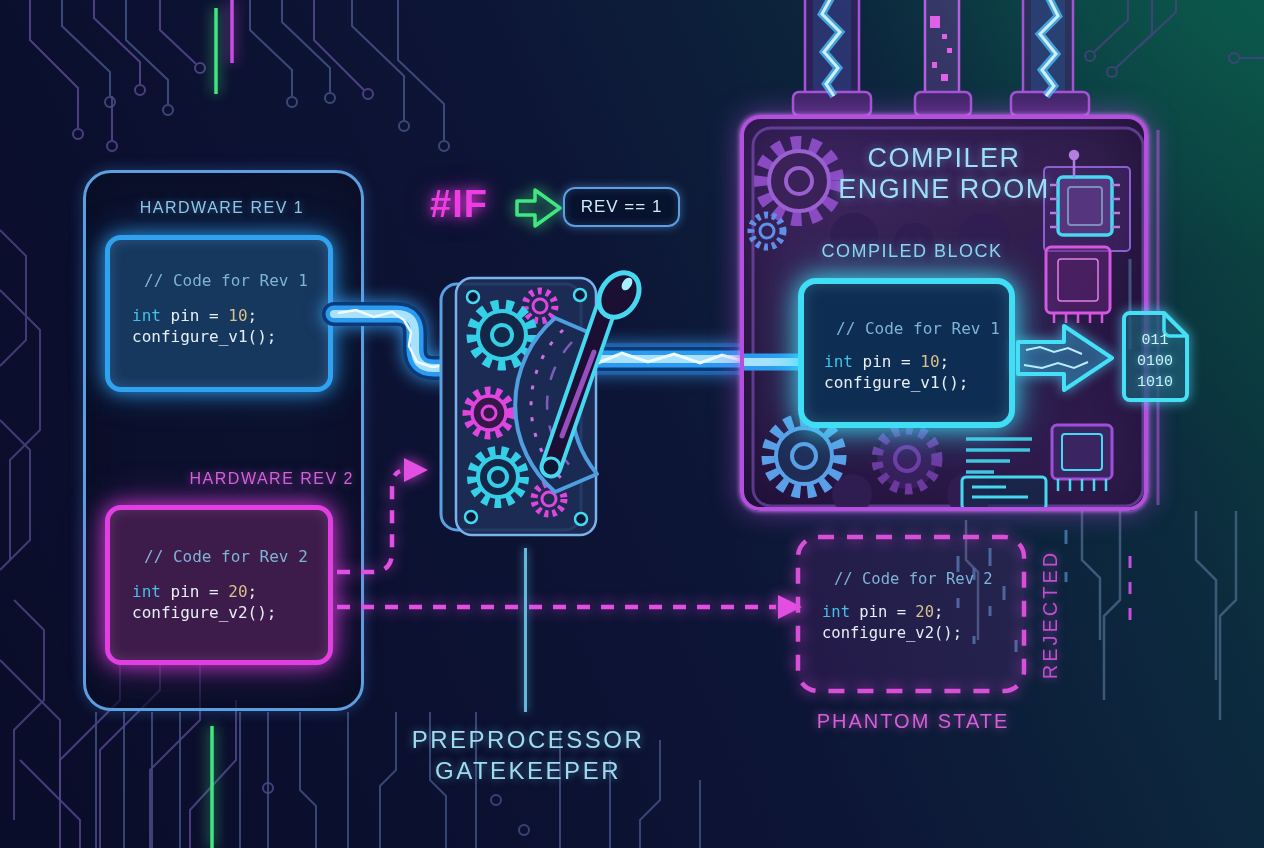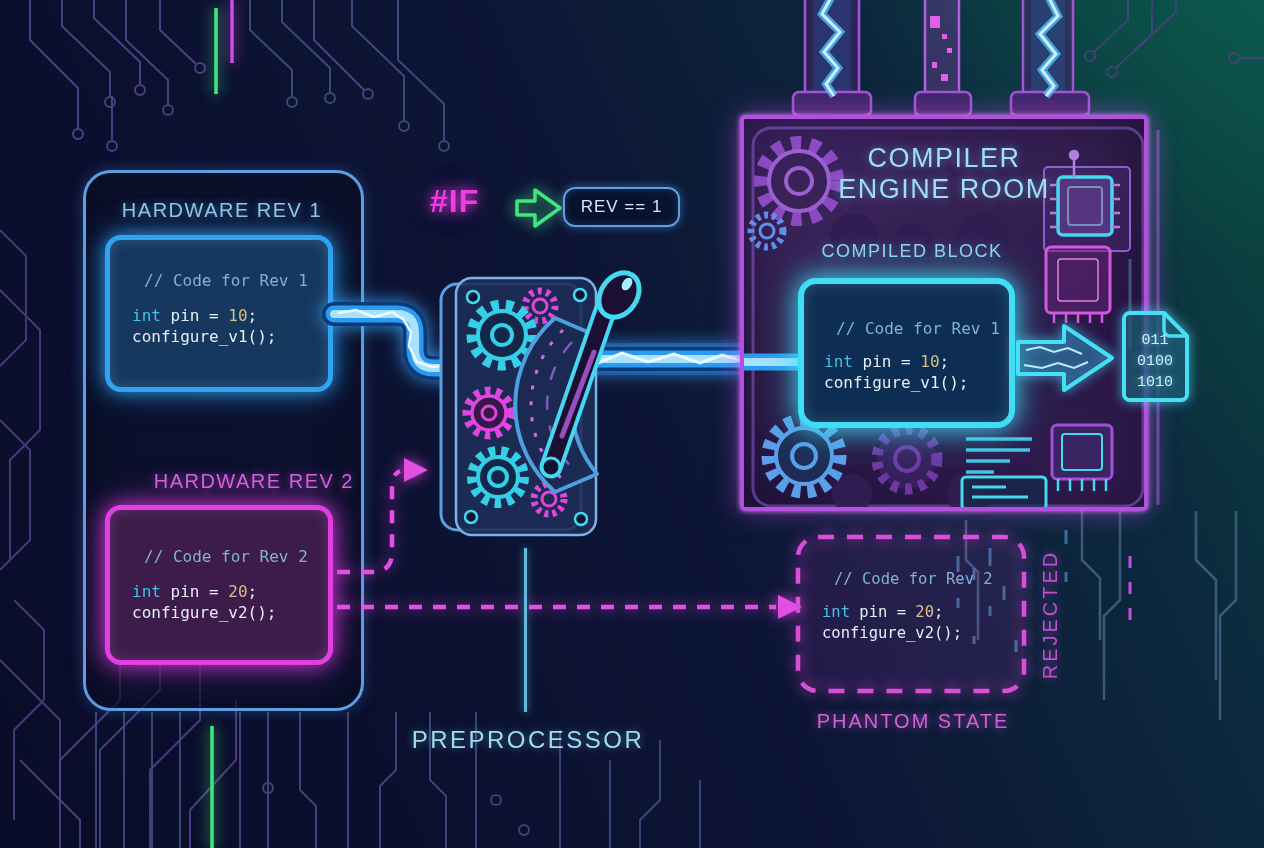--- a/index.html
+++ b/index.html
@@ -13,21 +13,21 @@
   }
   svg{position:absolute;left:0;top:0;overflow:visible;}
   .abs{position:absolute;}
   .glow-c{filter:drop-shadow(0 0 6px rgba(80,220,255,.85));}
   .glow-b{filter:drop-shadow(0 0 9px rgba(60,170,255,.85));}
   .glow-m{filter:drop-shadow(0 0 7px rgba(235,70,235,.85));}
   .glow-g{filter:drop-shadow(0 0 7px rgba(70,240,140,.9));}
   .glow-p{filter:drop-shadow(0 0 8px rgba(190,90,240,.6));}
 
   .title{color:#a9d9ee;font-size:30px;letter-spacing:3px;text-shadow:0 0 10px rgba(120,200,240,.45);}
-  .hw-label{font-size:20px;letter-spacing:1.5px;}
+  .hw-label{font-size:16px;letter-spacing:1.5px;}
   .hw1{color:#8fc8ea;text-shadow:0 0 8px rgba(100,180,235,.5);}
   .hw2{color:#d661de;text-shadow:0 0 9px rgba(214,97,222,.6);}
 
   .codebase-box{
     left:83px;top:170px;width:275px;height:535px;border:3px solid #5d9fe0;border-radius:28px;
     background:rgba(12,19,44,.55);
     box-shadow:0 0 14px rgba(70,140,220,.35), inset 0 0 40px rgba(8,12,30,.6);
   }
   .code-block{position:absolute;border-radius:16px;font-family:"DejaVu Sans Mono",monospace;font-size:16px;}
   .code-line{height:21px;line-height:21px;white-space:pre;}
@@ -38,28 +38,28 @@
   .cb-magenta{left:105px;top:505px;width:228px;height:160px;border:5px solid #e23fe2;background:#3d1b4a;
     box-shadow:0 0 20px rgba(226,63,226,.85),0 0 40px rgba(226,63,226,.35), inset 0 0 14px rgba(250,150,255,.2);
     padding:36px 0 0 22px;box-sizing:border-box;}
   .cb-cyan{left:798px;top:278px;width:217px;height:150px;border:6px solid #3fdef5;background:#0e2d52;border-radius:18px;
     box-shadow:0 0 24px rgba(63,222,245,.9),0 0 48px rgba(63,222,245,.4), inset 0 0 16px rgba(150,240,255,.2);
     padding:34px 0 0 20px;box-sizing:border-box;}
   .cb-phantom{left:796px;top:535px;width:230px;height:158px;border-radius:22px;
     font-size:15.5px;padding:34px 0 0 26px;box-sizing:border-box;}
   .tok-comment{color:#7fb3d8;margin-left:12px;} .tok-kw{color:#45c0e8;} .tok-plain{color:#e6eef6;} .tok-num{color:#d9bf8d;}
 
-  .macro{left:430px;top:183px;width:80px;color:#ef3de4;font-size:32px;font-weight:bold;letter-spacing:1px;
+  .macro{left:430px;top:183px;width:80px;color:#ef3de4;font-size:38px;font-weight:bold;letter-spacing:1px;
     text-shadow:0 0 12px rgba(239,61,228,.95),0 0 26px rgba(239,61,228,.5);}
   .cond-box{left:563px;top:187px;width:113px;height:36px;border:2.5px solid #5d9fe0;border-radius:12px;
     background:rgba(8,18,46,.92);color:#cfeaf8;font-size:17px;letter-spacing:1px;
     display:flex;align-items:center;justify-content:center;
     box-shadow:0 0 10px rgba(90,160,230,.55), inset 0 0 8px rgba(90,160,230,.25);}
 
-  .room{left:740px;top:115px;width:408px;height:396px;border:4px solid #b44fe0;border-radius:5px;
+  .room{left:740px;top:115px;width:408px;height:396px;border:4px solid #b44fe0;border-radius:20px;
     background:linear-gradient(155deg,#43296b 0%,#34204f 38%,#2a1847 68%,#372157 100%);
     box-shadow:0 0 28px rgba(180,80,230,.55),0 0 5px #e090ff, inset 0 0 70px rgba(18,8,38,.65);
     overflow:hidden;box-sizing:border-box;}
   .room-title{position:absolute;left:0;top:24px;width:100%;text-align:center;color:#9fdef5;font-size:27px;
     letter-spacing:1.5px;line-height:31px;text-shadow:0 0 10px rgba(120,210,245,.55);}
   .room-sub{position:absolute;left:0;top:122px;width:336px;text-align:center;color:#8fd4ee;font-size:18px;
     letter-spacing:1.5px;text-shadow:0 0 8px rgba(100,190,230,.5);}
 
   .doc-text{left:1128px;top:330px;width:54px;text-align:center;color:#c9f2fb;
     font-family:Liberation Mono, monospace;font-size:15px;line-height:21px;
@@ -424,15 +424,16 @@
     <div class="code-line"><span class="tok-kw">int</span><span class="tok-plain"> pin = </span><span class="tok-num">20</span><span class="tok-plain">;</span></div>
     <div class="code-line tok-plain">configure_v2();</div>
   </div>
 
   <div class="abs phantom-label">PHANTOM STATE</div>
   <div class="abs rejected">REJECTED</div>
 
   <div class="abs gate-line"></div>
   <div class="abs gate-label">
     <div>PREPROCESSOR</div>
+    <div>GATEKEEPER</div>
   </div>
 
 </div>
 
 </body></html>

